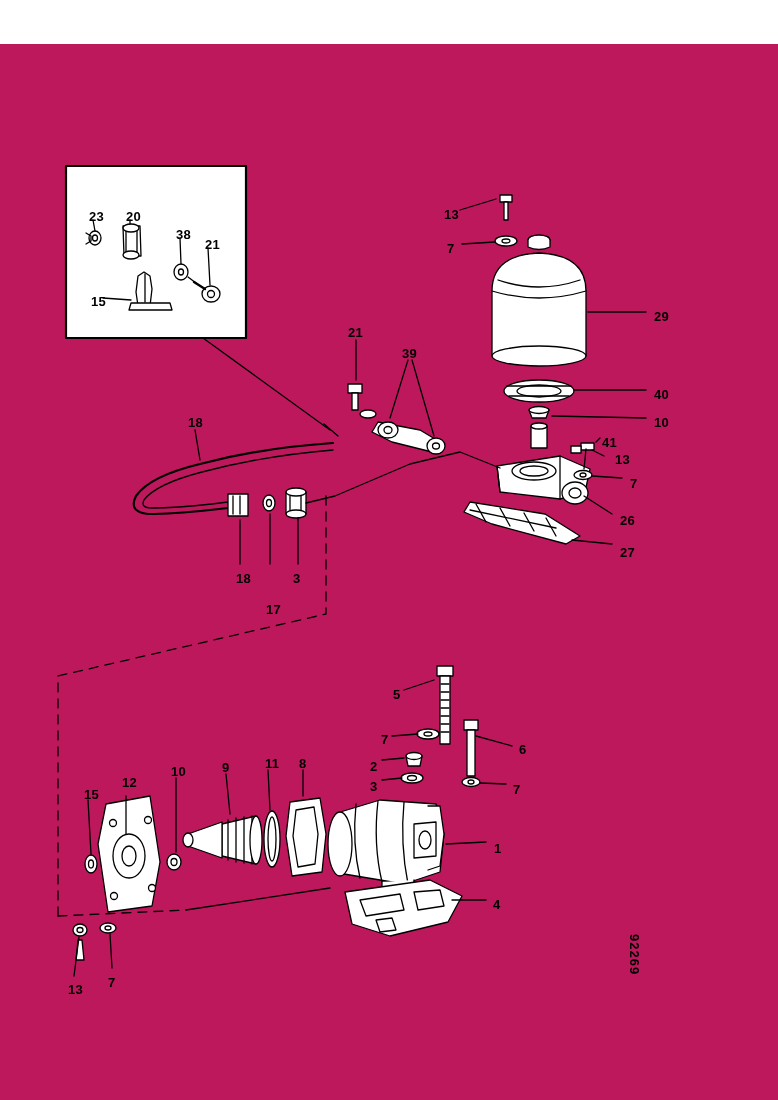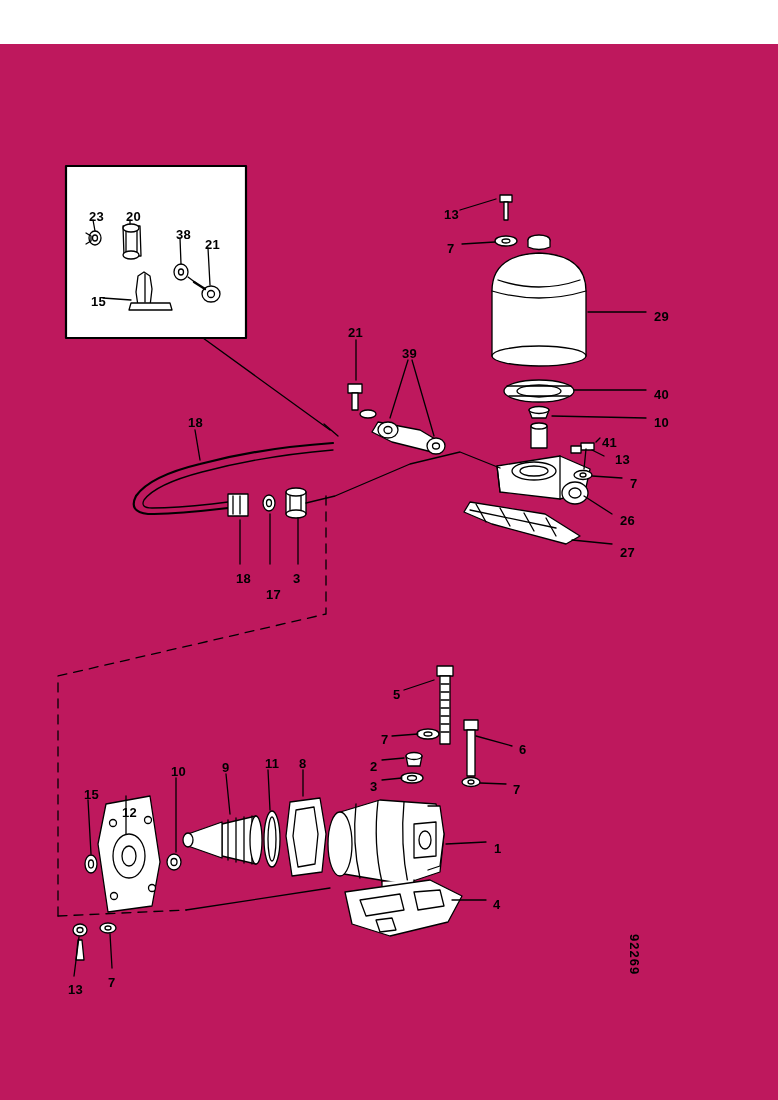--- a/index.html
+++ b/index.html
@@ -279,32 +279,32 @@
   <div class="lbl" style="left:654px; top:372px;">10</div>
   <div class="lbl" style="left:602px; top:392px;">41</div>
   <div class="lbl" style="left:615px; top:409px;">13</div>
   <div class="lbl" style="left:630px; top:433px;">7</div>
   <div class="lbl" style="left:620px; top:470px;text-align:center;">26</div>
   <div class="lbl" style="left:620px; top:502px;">27</div>
   <div class="lbl" style="left:348px; top:282px;">21</div>
   <div class="lbl" style="left:402px; top:303px;">39</div>
   <div class="lbl" style="left:188px; top:372px;">18</div>
   <div class="lbl" style="left:236px; top:528px;">18</div>
-  <div class="lbl" style="left:266px; top:544px;">17</div>
+  <div class="lbl" style="left:266px; top:559px;">17</div>
   <div class="lbl" style="left:293px; top:528px;">3</div>
   <div class="lbl" style="left:393px; top:644px;">5</div>
   <div class="lbl" style="left:381px; top:689px;">7</div>
   <div class="lbl" style="left:519px; top:699px;">6</div>
   <div class="lbl" style="left:370px; top:716px;">2</div>
   <div class="lbl" style="left:370px; top:736px;">3</div>
   <div class="lbl" style="left:513px; top:739px;">7</div>
   <div class="lbl" style="left:494px; top:798px;">1</div>
   <div class="lbl" style="left:493px; top:854px;">4</div>
   <div class="lbl" style="left:84px; top:744px;">15</div>
-  <div class="lbl" style="left:122px; top:762px;text-align:center;">12</div>
+  <div class="lbl" style="left:122px; top:732px;text-align:center;">12</div>
   <div class="lbl" style="left:171px; top:721px;">10</div>
   <div class="lbl" style="left:222px; top:717px;">9</div>
   <div class="lbl" style="left:265px; top:713px;">11</div>
   <div class="lbl" style="left:299px; top:713px;">8</div>
   <div class="lbl" style="left:68px; top:939px;">13</div>
   <div class="lbl" style="left:108px; top:932px;">7</div>
 
   <div class="corner-code" style="left:642px; top:890px;">92269</div>
 
 </div>

